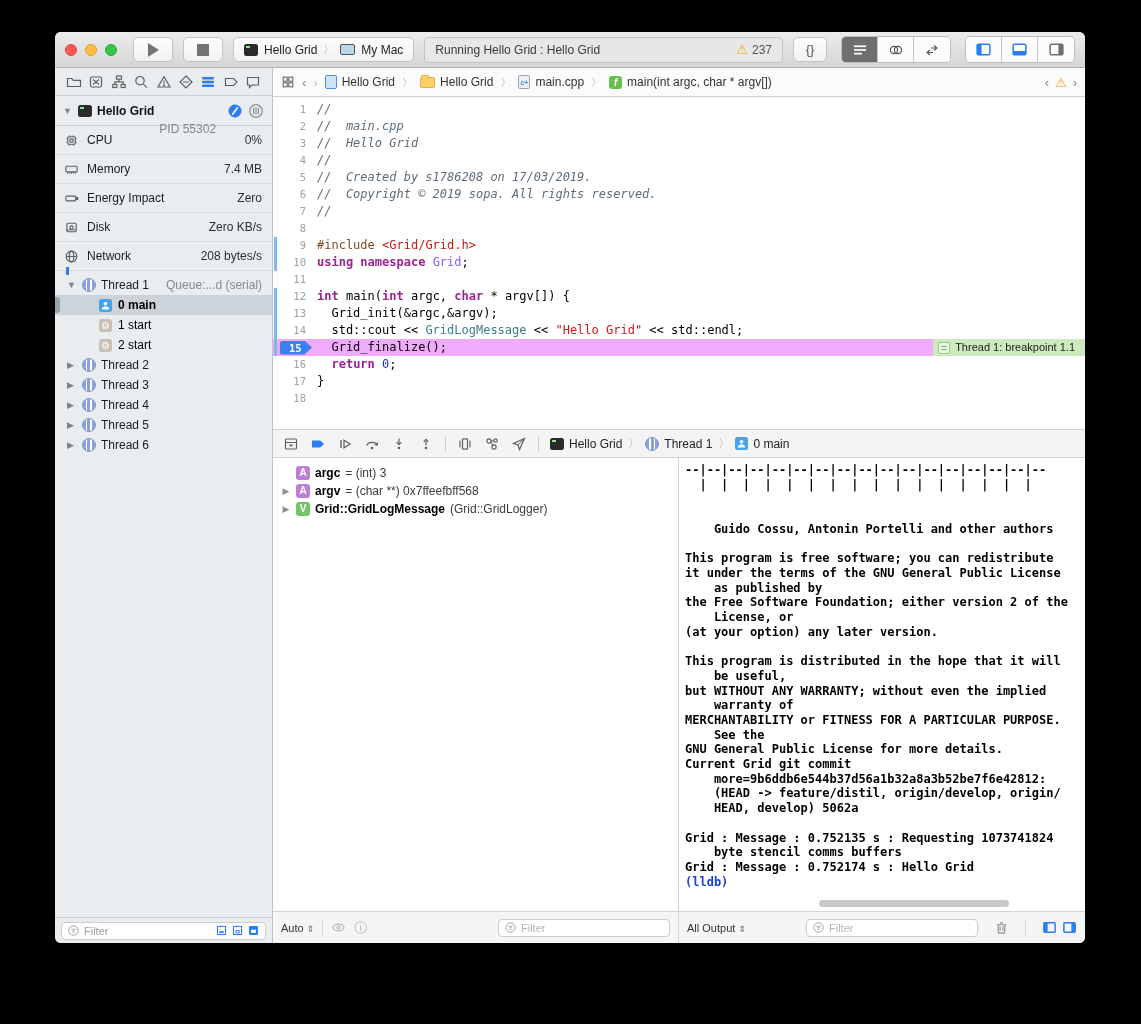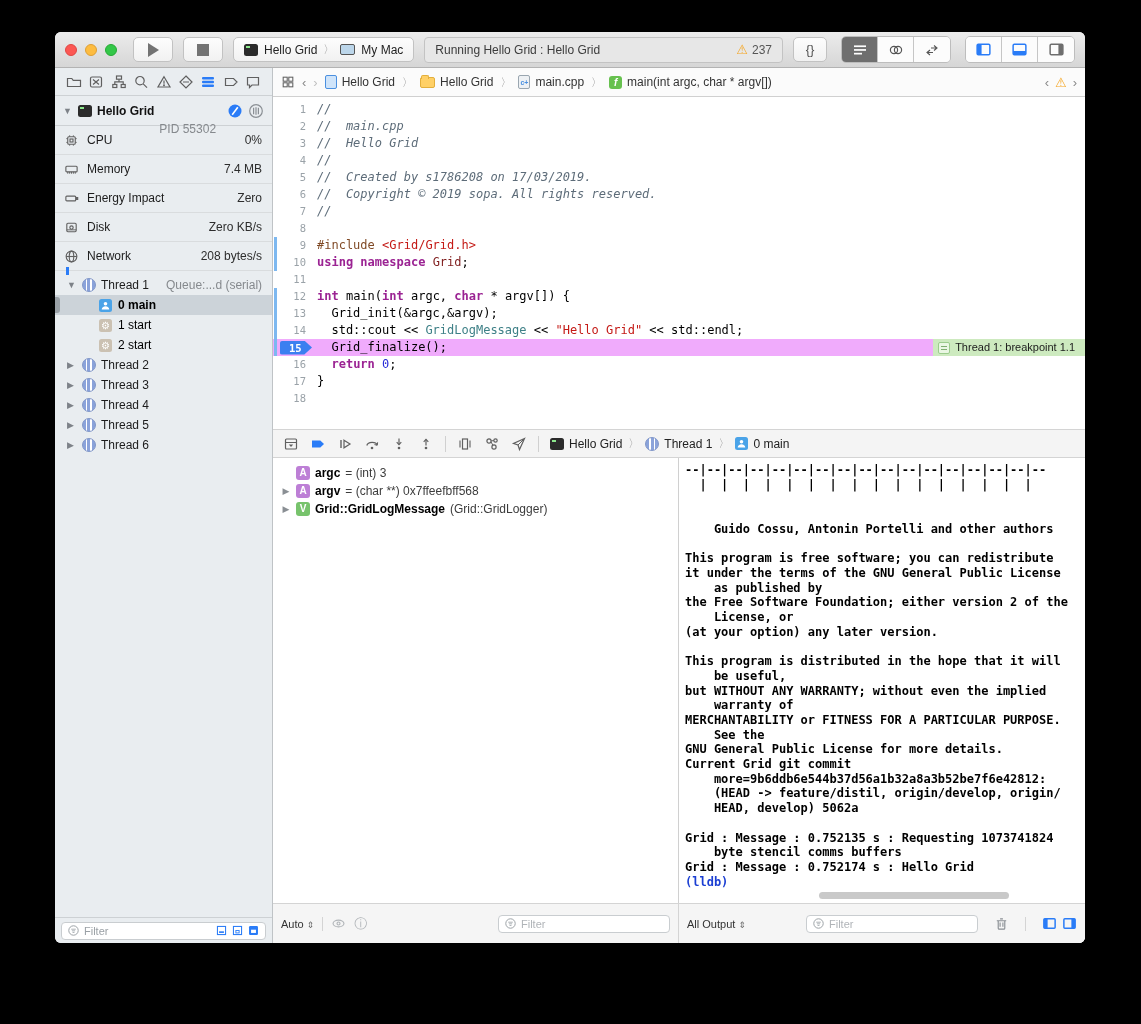--- a/index.html
+++ b/index.html
@@ -75,21 +75,21 @@
   .code { height:332px; flex:none; overflow:hidden; padding-top:4px; }
   .cl { display:flex; height:17px; line-height:17px; font-family:"DejaVu Sans Mono",monospace; font-size:12px; white-space:pre; }
   .cl .gut { width:44px; flex:none; text-align:right; padding-right:11px; color:#9aa2a8; font-size:10.5px; position:relative; }
   .cl .chg { position:absolute; left:1px; top:0; bottom:0; width:3px; background:#7db8f0; }
   .cl.hl { background:#f0abfc; }
   .cl .bp-badge { position:absolute; right:5px; top:1.5px; width:32px; height:14px; background:#3b7ff0; color:#fff; clip-path:polygon(0 0,76% 0,100% 50%,76% 100%,0 100%); border-radius:2px; font-size:10.5px; line-height:14px; text-align:left; padding-left:9px; font-weight:bold; }
   .tok-cm { color:#5d6c79; font-style:italic; }
   .tok-pp { color:#804a26; }
   .tok-str { color:#c41a16; }
   .tok-kw { color:#9b2393; font-weight:bold; }
-  .tok-ty { color:#7f1d1d;text-align:center; }
+  .tok-ty { color:#8b5cf6;text-align:center; }
   .tok-gl { color:#3e8087; }
   .tok-num { color:#272ad8; }
   .tok-pl { color:#000; }
   .bp-annot { margin-left:auto; display:flex; align-items:center; gap:5px; background:#cdeabf; padding:0 10px 0 5px; font-family:"Liberation Sans",sans-serif; font-size:11px; color:#1b1b1b; }
   .annot-ico { width:12px; height:12px; background:#eaf7e3; border:1px solid #9ccc8d; border-radius:2px; display:flex; flex-direction:column; justify-content:center; gap:2px; padding:0 2px; }
   .annot-ico i { display:block; height:1px; background:#7fae71; }
 
   
   .debugbar { height:29px; flex:none; background:#f4f4f4; border-top:1px solid #d4d4d4; border-bottom:1px solid #d4d4d4; display:flex; align-items:center; gap:11px; padding:0 10px; font-size:12px; color:#222; }
   .dbg-sep { width:1px; height:16px; background:#d0d0d0; }
@@ -104,21 +104,21 @@
   .var-badge.purple { background:#bd7fd6; }
   .var-badge.green { background:#77c36c; }
   .var-name { font-weight:bold; color:#000; }
   .var-rest { color:#3c3c3c; }
   .console-pane { flex:1; position:relative; padding:5px 0 0 6px; overflow:hidden; }
   .console-line { font-family:"DejaVu Sans Mono",monospace; font-size:12px; font-weight:bold; line-height:14.7px; white-space:pre; color:#000; }
   .console-line.lldb { color:#1b3fd3; }
   .hscroll { position:absolute; left:140px; bottom:4px; width:190px; height:7px; border-radius:4px; background:#c9c9c9; }
 
   
-  .bottombar { height:40px; flex:none; background:#f5f5f5; border-top:1px solid #d4d4d4; display:flex; }
+  .bottombar { height:32px; flex:none; background:#f5f5f5; border-top:1px solid #d4d4d4; display:flex; }
   .bb-left { width:406px; flex:none; border-right:1px solid #d4d4d4; display:flex; align-items:center; gap:8px; padding:0 8px; font-size:11px; color:#333; }
   .bb-right { flex:1; display:flex; align-items:center; gap:16px; padding:0 8px; font-size:11px; color:#333; }
   .bb-sep { width:1px; height:14px; background:#d4d4d4; }
   .updown { font-size:9px; color:#666; }
   .bb-filter { width:172px; flex:none; }
   .dim { color:#b0b4b8; }
   .pane-toggles { display:flex; gap:5px; }
 </style>
 </head>
 <body>

